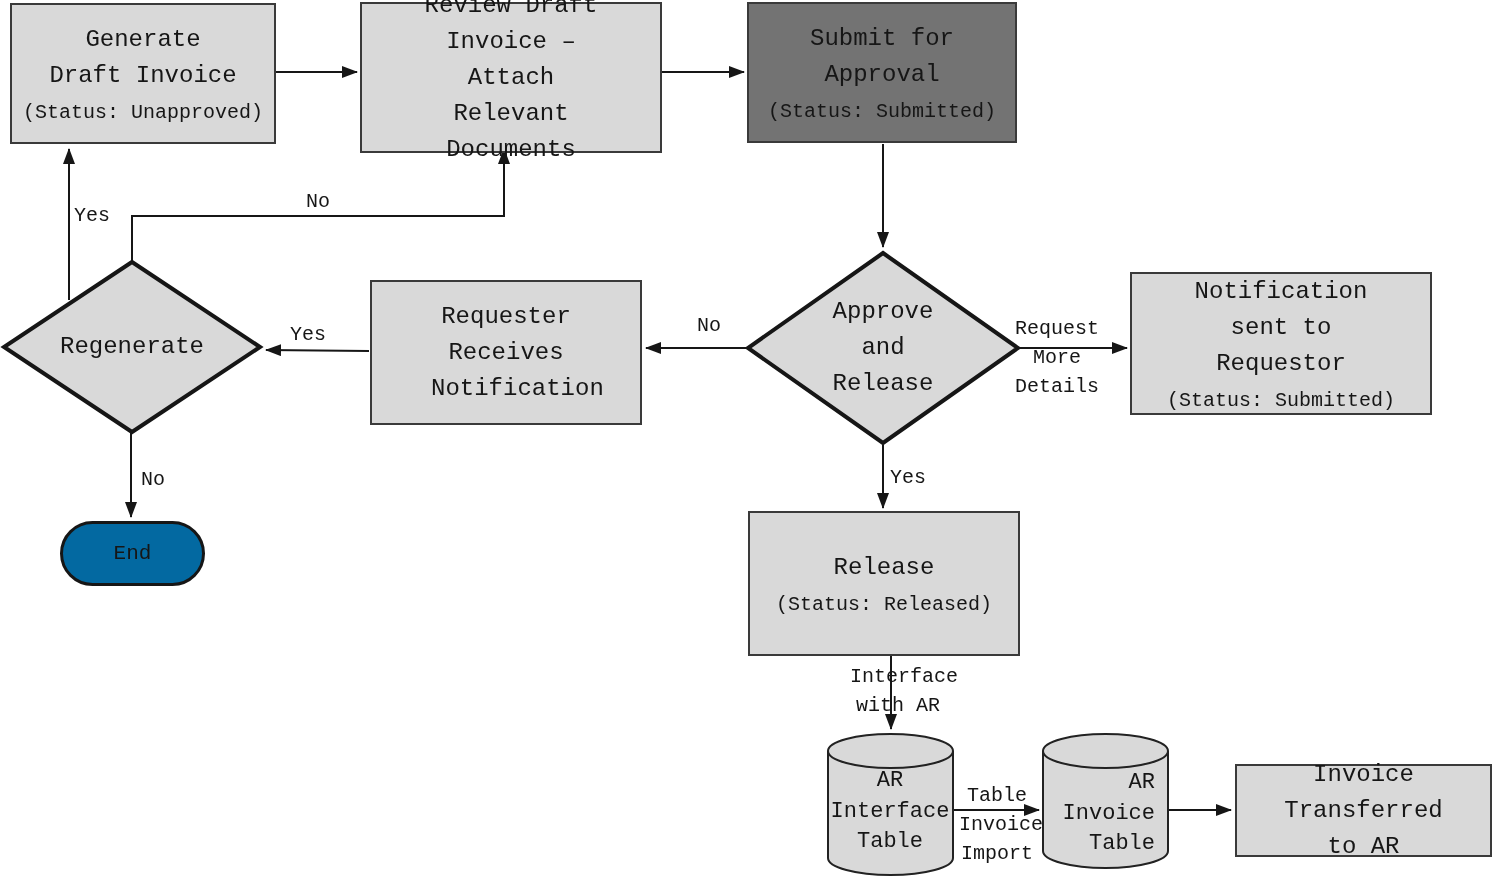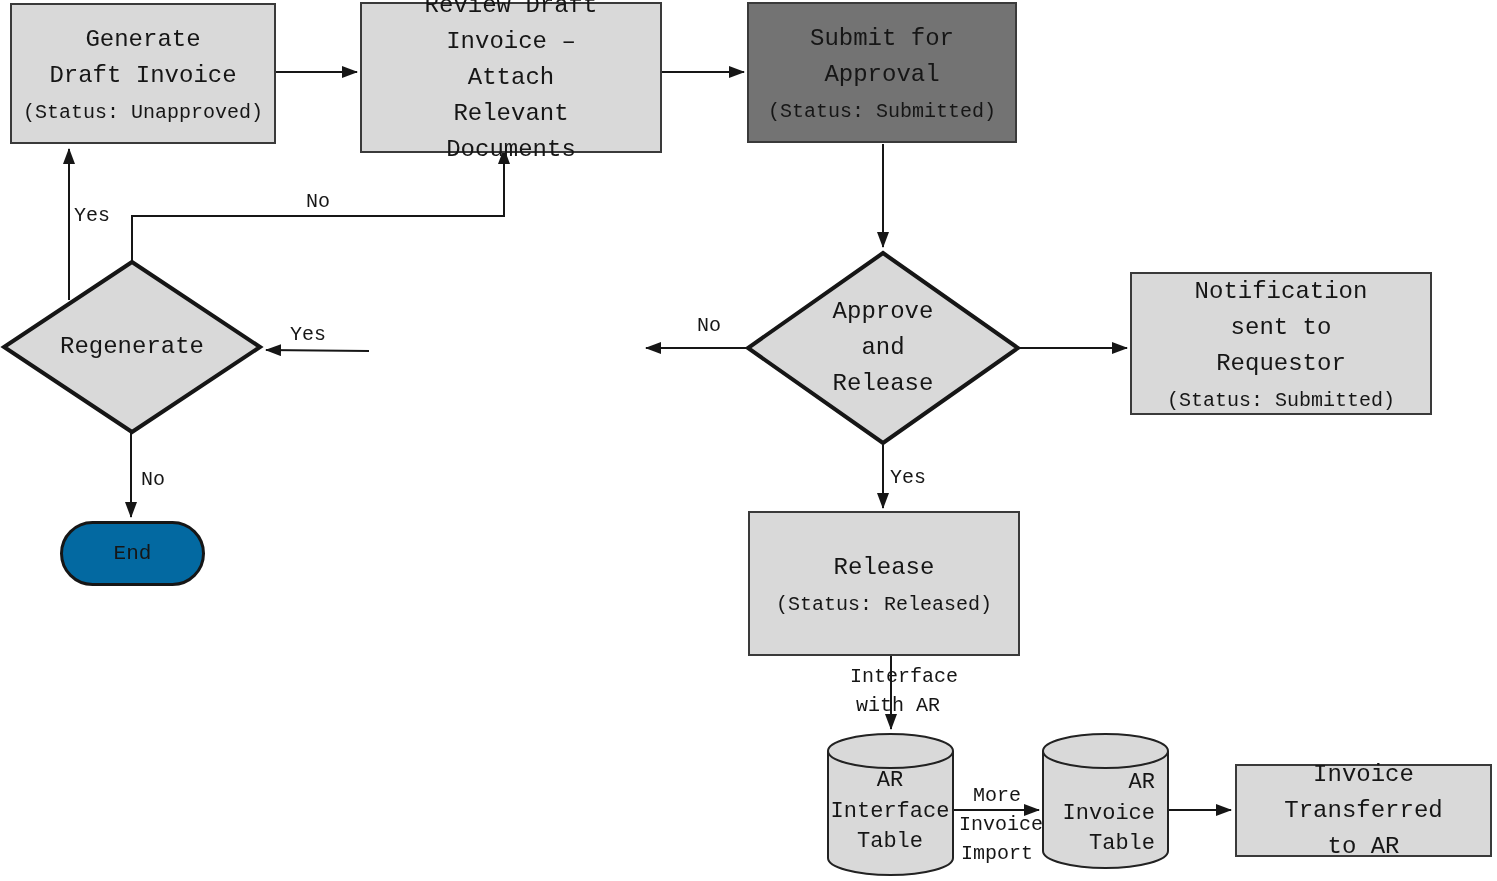--- a/index.html
+++ b/index.html
@@ -77,20 +77,23 @@
 
   <div class="node" style="left: 360px; top: 2px; width: 302px; height: 151px; background: rgb(217, 217, 217);">
     <span class="label" style="width:212px;">Review Draft Invoice – Attach Relevant Documents</span>
   </div>
 
   <div class="node" style="left: 747px; top: 2px; width: 270px; height: 141px; background: #737373;">
     <span class="label" style="width:150px;">Submit for Approval</span>
     <span class="status">(Status: Submitted)</span>
   </div>
 
+  <div class="node" style="left: 370px; top: 280px; width: 272px; height: 145px; background: rgb(217, 217, 217);">
+    <span class="label" style="width:150px;">Requester Receives Notification</span>
+  </div>
 
   <div class="node" style="left: 1130px; top: 272px; width: 302px; height: 143px; background: rgb(217, 217, 217);">
     <span class="label" style="width:240px;">Notification sent to Requestor</span>
     <span class="status">(Status: Submitted)</span>
   </div>
 
   <div class="node" style="left: 748px; top: 511px; width: 272px; height: 145px; background: rgb(217, 217, 217);">
     <span class="label">Release</span>
     <span class="status">(Status: Released)</span>
   </div>
@@ -108,16 +111,17 @@
 
   <div class="shape-label cyl-label" style="left:840px;top:766px;width:100px;height:92px;">AR Interface Table</div>
   <div class="shape-label cyl-label" style="left:1055px;top:768px;width:100px;height:92px;text-align:right;">AR Invoice Table</div>
 
   <div class="elabel" style="left:70px;top:201px;width:44px;">Yes</div>
   <div class="elabel" style="left:294px;top:187px;width:48px;">No</div>
   <div class="elabel" style="left:131px;top:465px;width:44px;">No</div>
   <div class="elabel" style="left:284px;top:320px;width:48px;">Yes</div>
   <div class="elabel" style="left:686px;top:311px;width:46px;">No</div>
   <div class="elabel" style="left:886px;top:463px;width:44px;">Yes</div>
+  <div class="elabel" style="left:1015px;top:314px;width:84px;">Request More Details</div>
   <div class="elabel" style="left:850px;top:662px;width:96px;">Interface with AR</div>
-  <div class="elabel" style="left:959px;top:781px;width:76px;">More Invoice Import</div>
+  <div class="elabel" style="left:959px;top:781px;width:76px;">Table Invoice Import</div>
 
 </div>
 
 </body></html>

